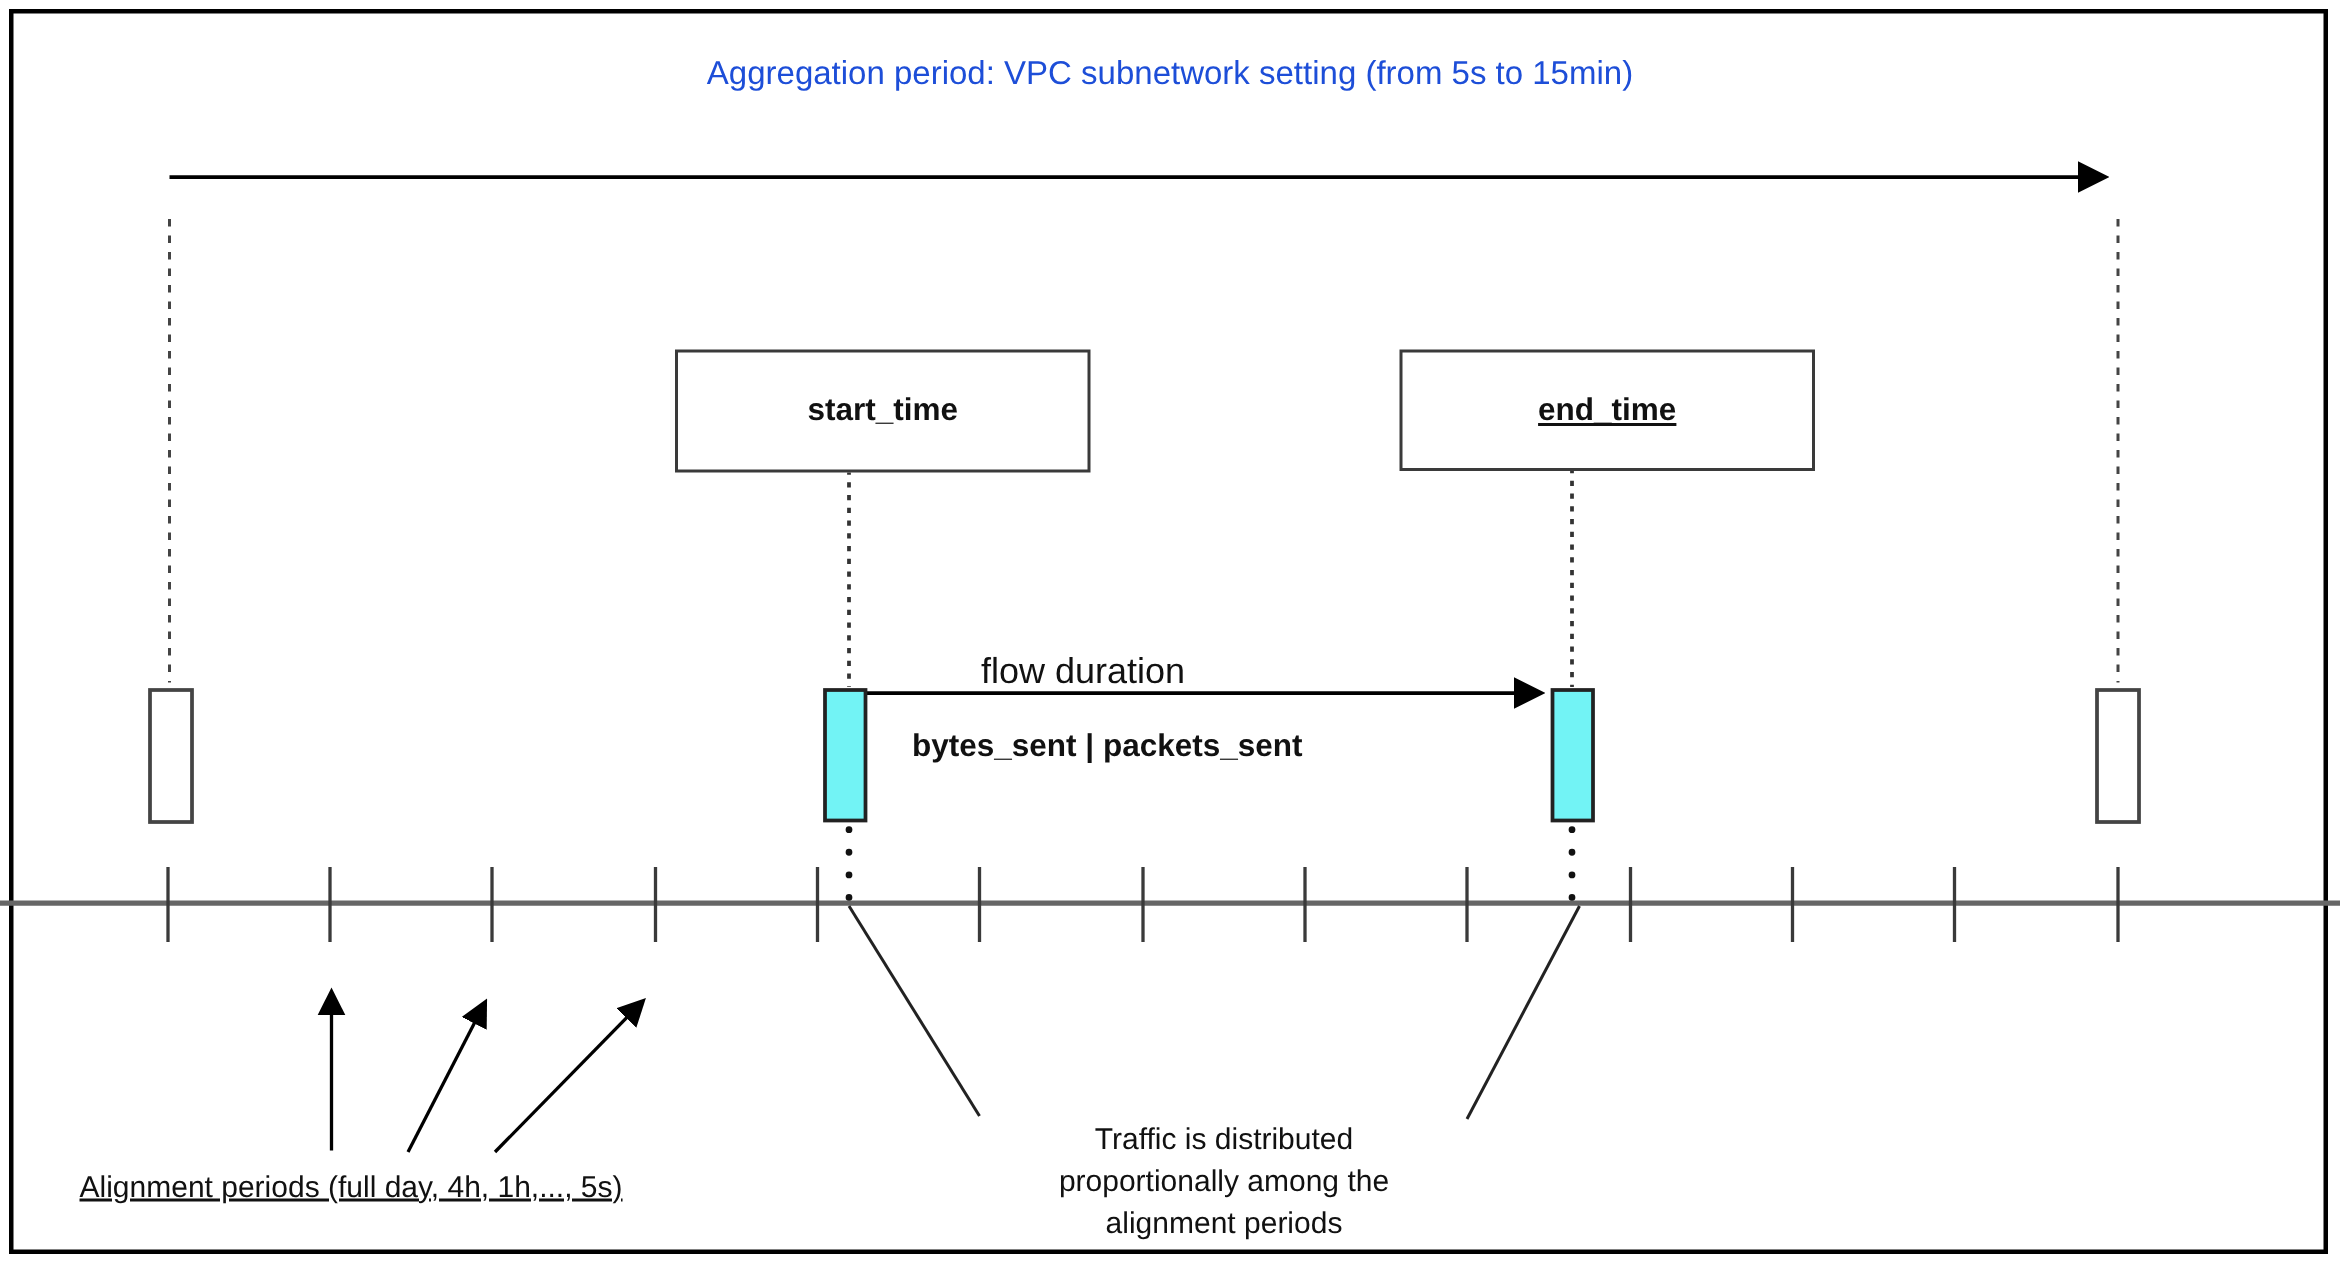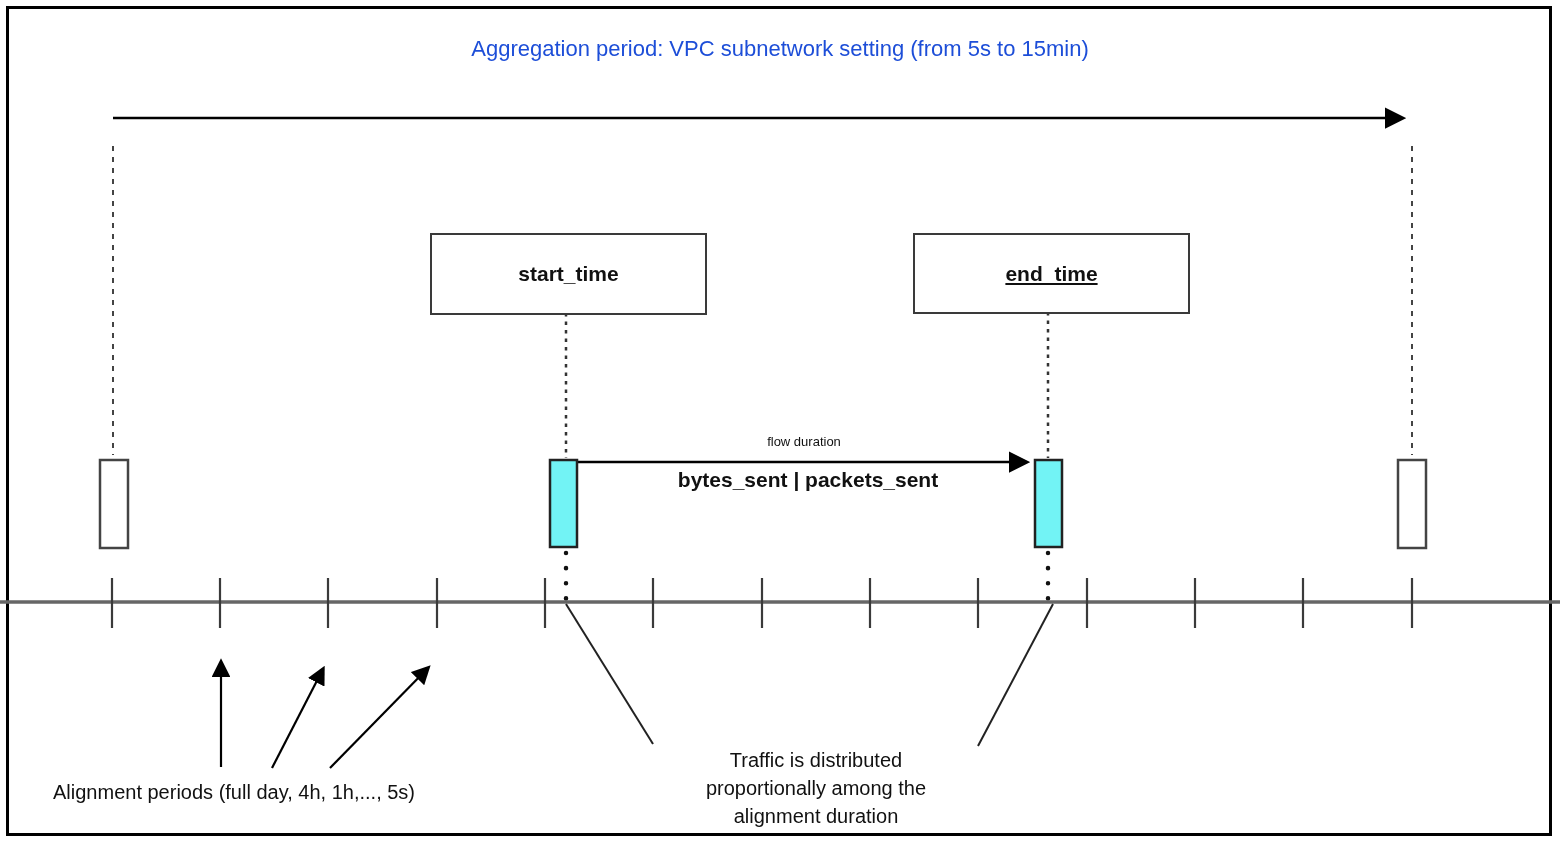--- a/index.html
+++ b/index.html
@@ -17,28 +17,28 @@
   }
   .layer{position:absolute;left:0;top:0;width:1560px;height:846px;}
   .title{
     position:absolute;left:0;top:36px;width:1560px;
     text-align:center;font-size:22px;color:#1d4ed8;
   }
   .time-box{
     position:absolute;
     border:2px solid #3a3a3a;background:#fff;
     display:flex;align-items:center;justify-content:center;
-    font-weight:bold;font-size:21px;color:#111;
+    font-weight:bold;font-size:21px;color:#111;margin-left:20px;
   }
   .box-start{left:430px;top:233px;width:273px;height:78px;}
   .box-end{left:913px;top:233px;width:273px;height:77px;text-decoration:underline;}
   .label{position:absolute;color:#111;}
-  .flow-duration{left:654px;top:434px;width:300px;text-align:center;font-size:13px;}
-  .metrics{left:608px;top:468px;width:400px;text-align:center;font-size:21px;font-weight:bold;}
-  .alignment{left:53px;top:781px;font-size:20px;}
+  .flow-duration{left:654px;top:434px;width:300px;text-align:left;font-size:24px;}
+  .metrics{left:608px;top:486px;width:400px;text-align:left;font-size:21px;font-weight:bold;}
+  .alignment{left:53px;top:781px;font-size:20px;text-decoration:underline;}
   .traffic-note{
     left:641px;top:746px;width:350px;text-align:center;
     font-size:20px;line-height:28px;white-space:pre-line;
   }
 </style>
 </head>
 <body>
 
 <div class="canvas">
 
@@ -102,15 +102,15 @@
   </div>
   <div class="time-box box-end">
     <span>end_time</span>
   </div>
 
   <div class="label flow-duration">flow duration</div>
   <div class="label metrics">bytes_sent | packets_sent</div>
   <div class="label alignment">Alignment periods (full day, 4h, 1h,..., 5s)</div>
   <div class="label traffic-note">Traffic is distributed
 proportionally among the
-alignment duration</div>
+alignment periods</div>
 
 </div>
 
 </body></html>

